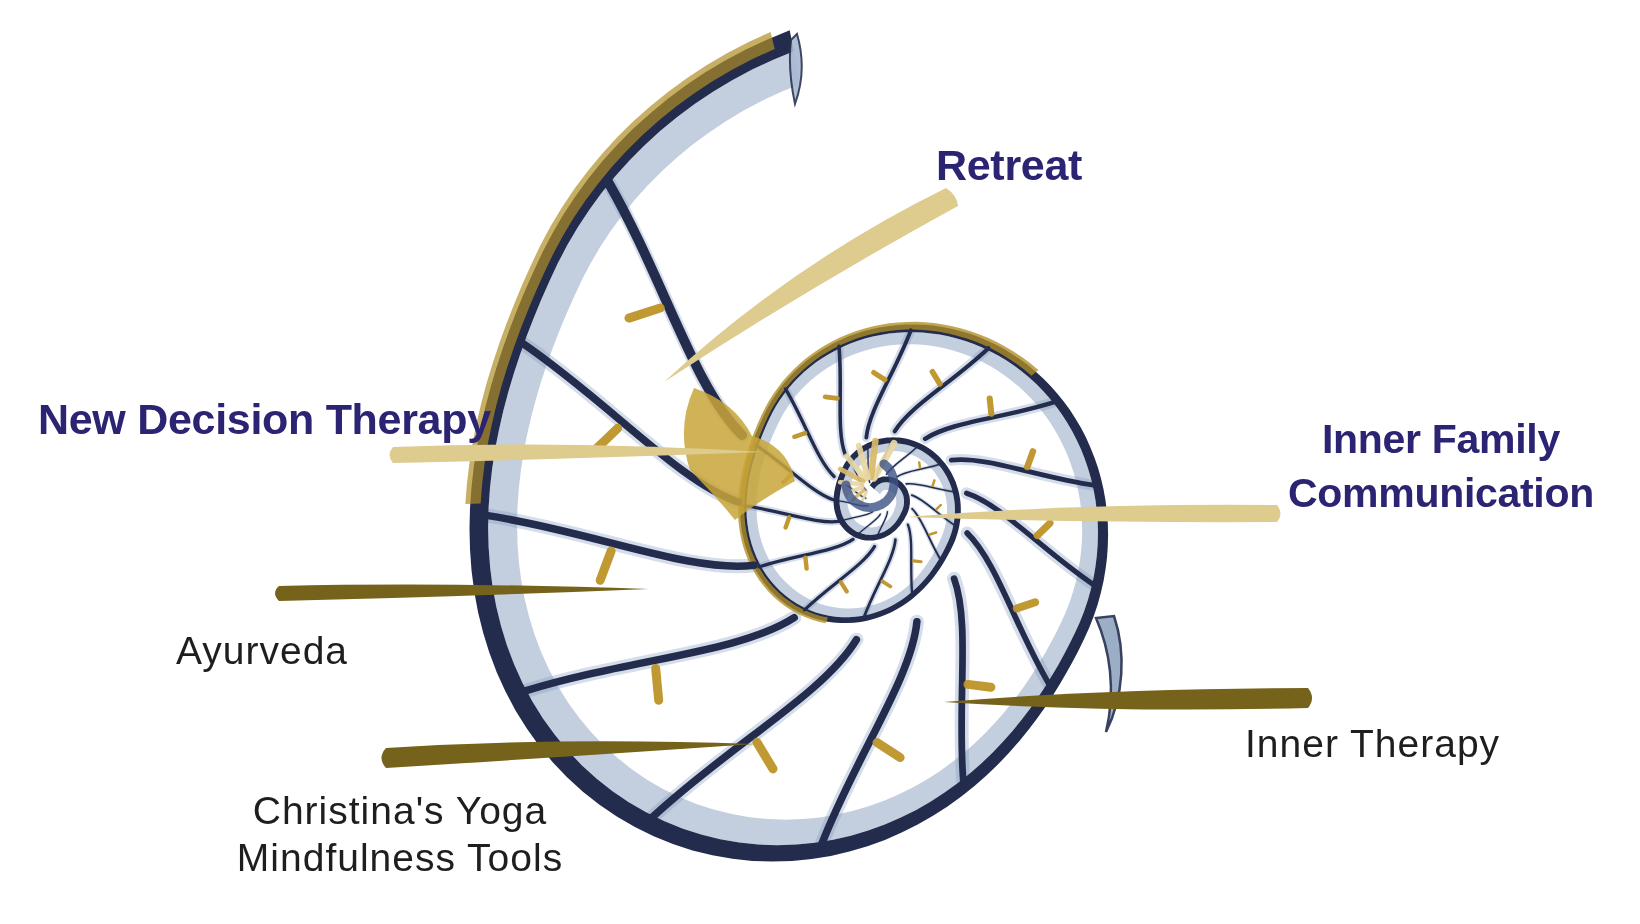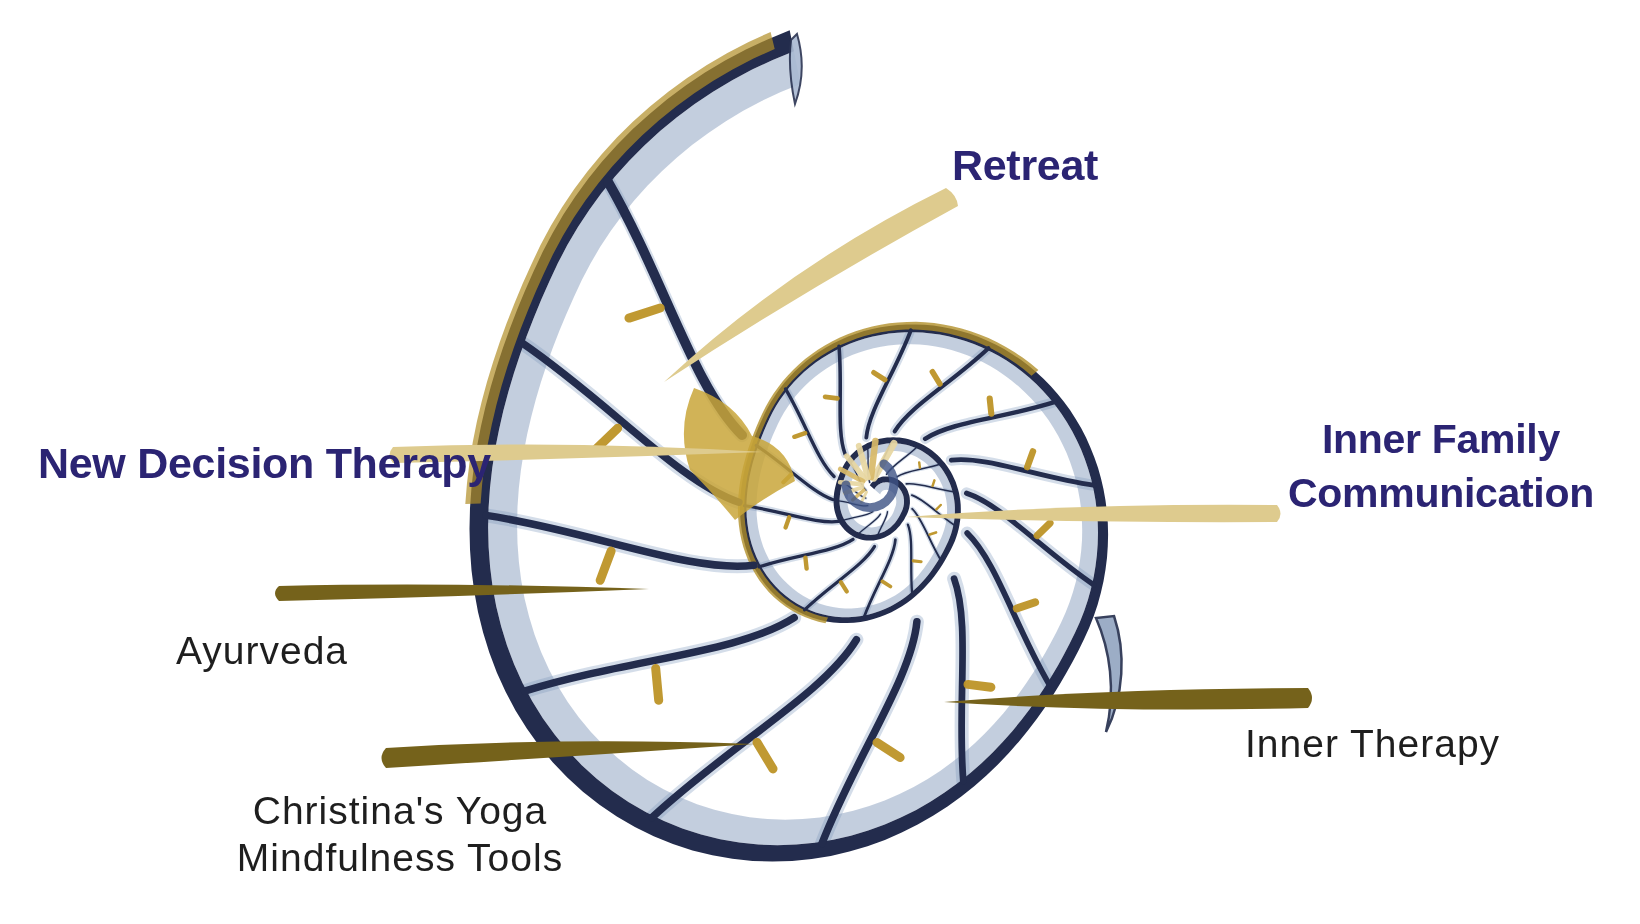--- a/index.html
+++ b/index.html
@@ -2,22 +2,22 @@
 <html style="--background: #ffffff; --heading-text: #2b2473; --body-text: #1e1e1e; --connector-tan: #decb8e; --connector-olive: #75621b; --shell-navy: #232c4d; --shell-blue: #8199bb; --shell-blue-soft: #8fa6c4; --shell-gold: #b08d25; --shell-tab-gold: #bd9428; --shell-pale-gold: #e8d7a2;"><head>
 <meta charset="utf-8">
 <style>
   html,body{margin:0;padding:0;background:#ffffff;}
   #canvas{position:relative;width:1640px;height:924px;background:var(--background,#ffffff);
           overflow:hidden;font-family:"Liberation Sans",sans-serif;}
   #shell-svg{position:absolute;left:0;top:0;width:1640px;height:924px;}
   .lbl{position:absolute;white-space:nowrap;}
   .heading{color:var(--heading-text,#2b2473);font-weight:700;letter-spacing:-0.3px;}
   .body-lbl{color:var(--body-text,#1e1e1e);font-weight:400;letter-spacing:1px;text-align:right;}
-  #retreat-label{left:936px;top:141px;font-size:43px;margin-left:16px;}
-  #ndt-label{left:38px;top:395px;font-size:43px;margin-top:44px;}
+  #retreat-label{left:936px;top:141px;font-size:43px;}
+  #ndt-label{left:38px;top:395px;font-size:43px;}
   #ifc-label{left:1231px;top:412px;width:420px;text-align:center;font-size:41px;line-height:54px;}
   #ayurveda-label{left:176px;top:629px;font-size:39px;}
   #yoga-label{left:1245px;top:722px;font-size:39px;}
   #christina-label{left:210px;top:787px;width:380px;text-align:center;font-size:39px;line-height:47px;white-space:normal;}
   .tan{fill:var(--connector-tan,#decb8e);}
   .olive{fill:var(--connector-olive,#75621b);}
 </style>
 </head>
 <body>
 

